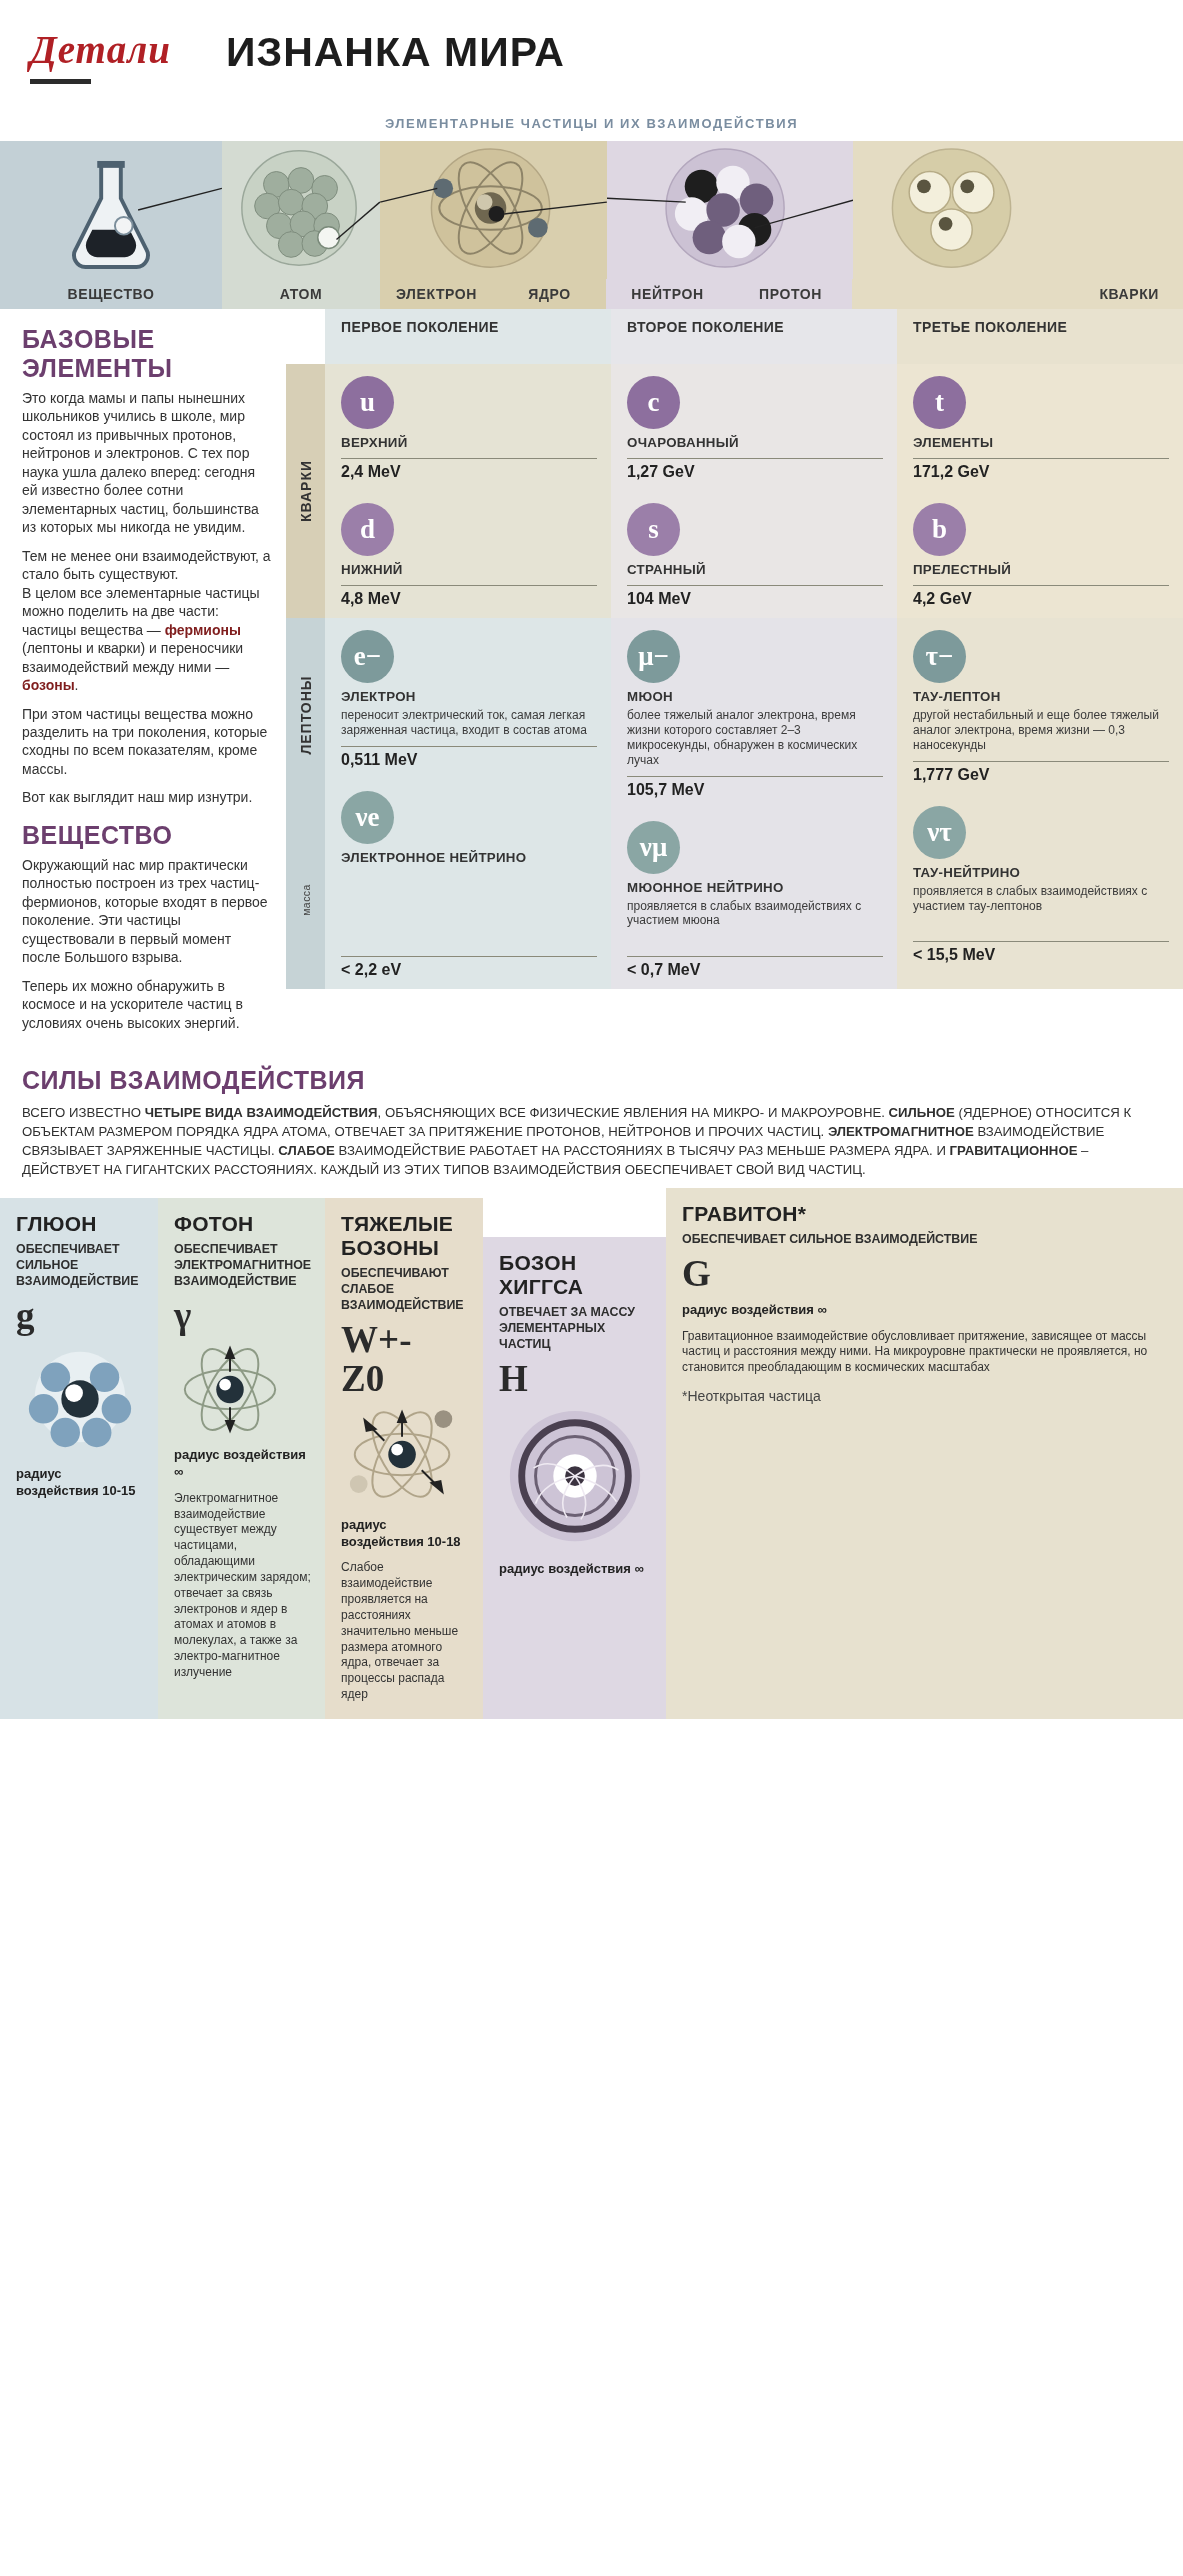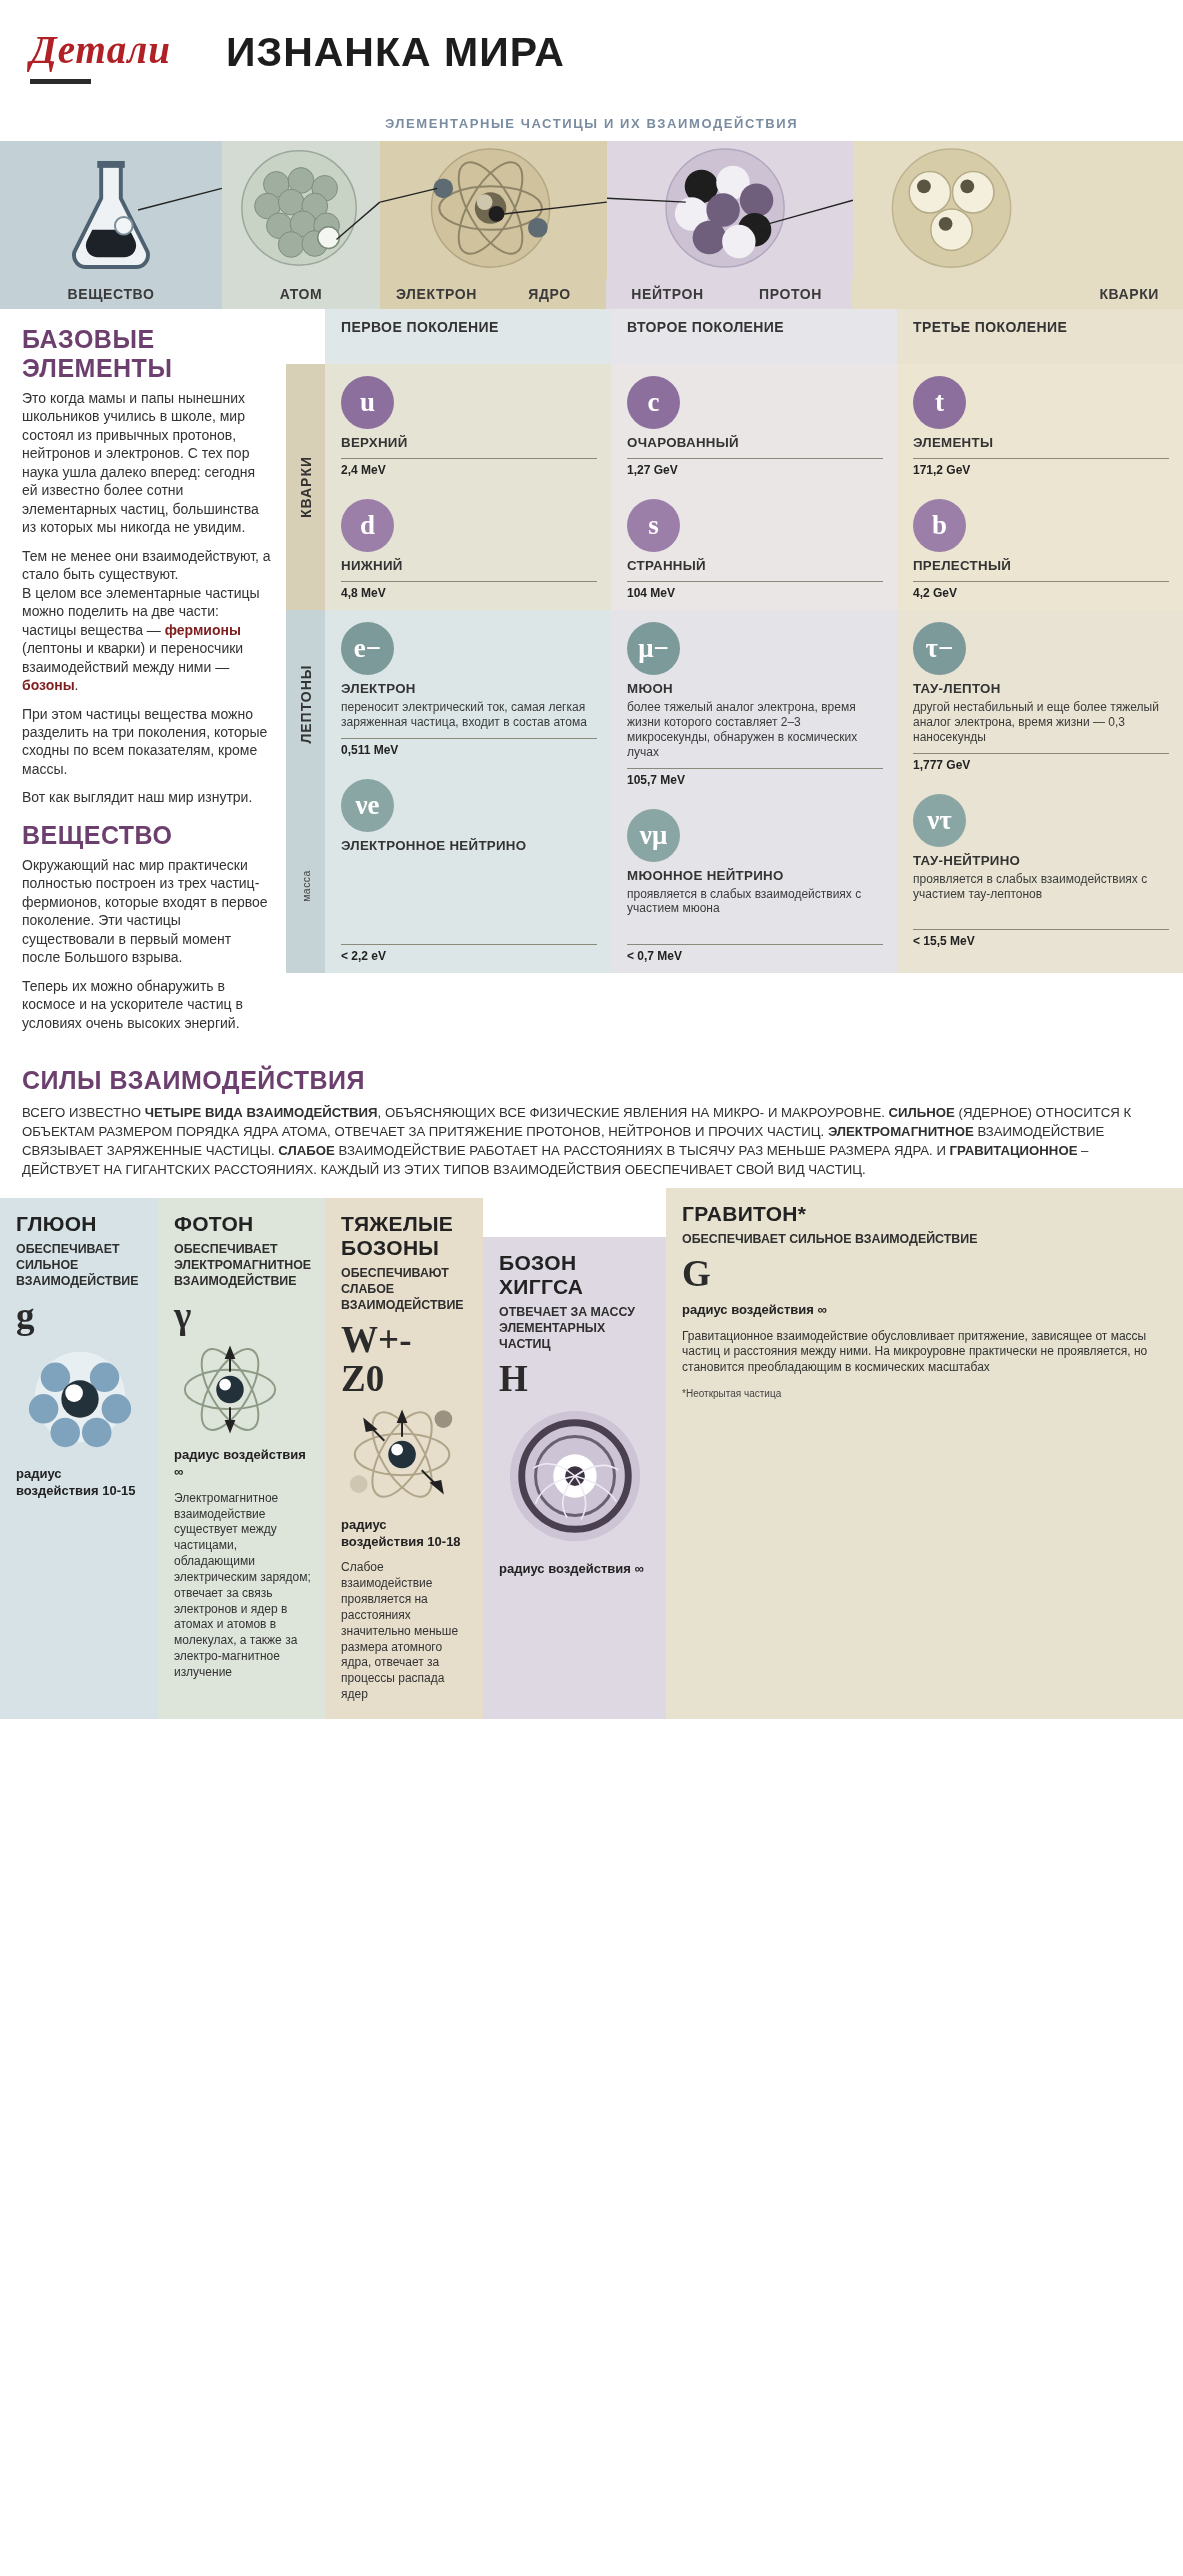--- a/index.html
+++ b/index.html
@@ -134,21 +134,21 @@
     font-family: "Liberation Serif", serif;
     margin-bottom: 6px;
   }
   .b-purple { background: #8d6f9e; }
   .b-purple2 { background: #9b7fa9; }
   .b-teal { background: #7d9a9b; }
   .b-teal2 { background: #8aa6a4; }
   .pname { font-size: 13.3px; font-weight: bold; color: #333; letter-spacing: 0.3px; }
   .pdesc { font-size: 12px; line-height: 1.24; color: #3b3b3b; margin-top: 4px; }
   .mass {
-    font-size: 12px; font-weight: bold; color: #222;
+    font-size: 16px; font-weight: bold; color: #222;
     border-top: 1.5px solid #8a8a7a;
     padding-top: 4px; margin-top: 8px;
   }
 
   
   .forces { padding: 14px 22px 6px 22px; }
   .forces-title { font-size: 25px; font-weight: bold; color: #6c3f6e; letter-spacing: 0.5px; margin-bottom: 8px; }
   .forces-text { font-size: 13.2px; line-height: 1.45; color: #2f2f2f; }
   .forces-text b { font-weight: bold; }
 
@@ -160,21 +160,21 @@
   .card .txt { font-size: 12px; line-height: 1.32; color: #333; margin-top: 10px; }
   .card .radius { font-size: 13px; font-weight: bold; color: #222; margin-top: 10px; line-height: 1.3; }
   .sym { font-family: "Liberation Serif", serif; font-weight: bold; font-size: 37px; color: #2b2b2b; line-height: 1; margin-top: 8px; }
 
   .card1 { flex: 0 0 158px; background: #d7e2e6; }
   .card2 { flex: 0 0 133px; background: #dde4da; }
   .card3 { flex: 0 0 148px; background: #e6ddcb; }
   .card4 { flex: 0 0 177px; background: #ded8e3; margin-top: 39px; }
   .card5 { flex: 1 1 auto; background: #e7e1cf; margin-top: -10px; }
 
-  .footnote { font-size: 10px; color: #444; margin-top: 12px; }
+  .footnote { font-size: 14px; color: #444; margin-top: 12px; }
 
   svg { display: block; }
 </style>
 </head>
 <body>
 
 <div class="page">
 
   <div class="header">
     <div class="logo-wrap">

